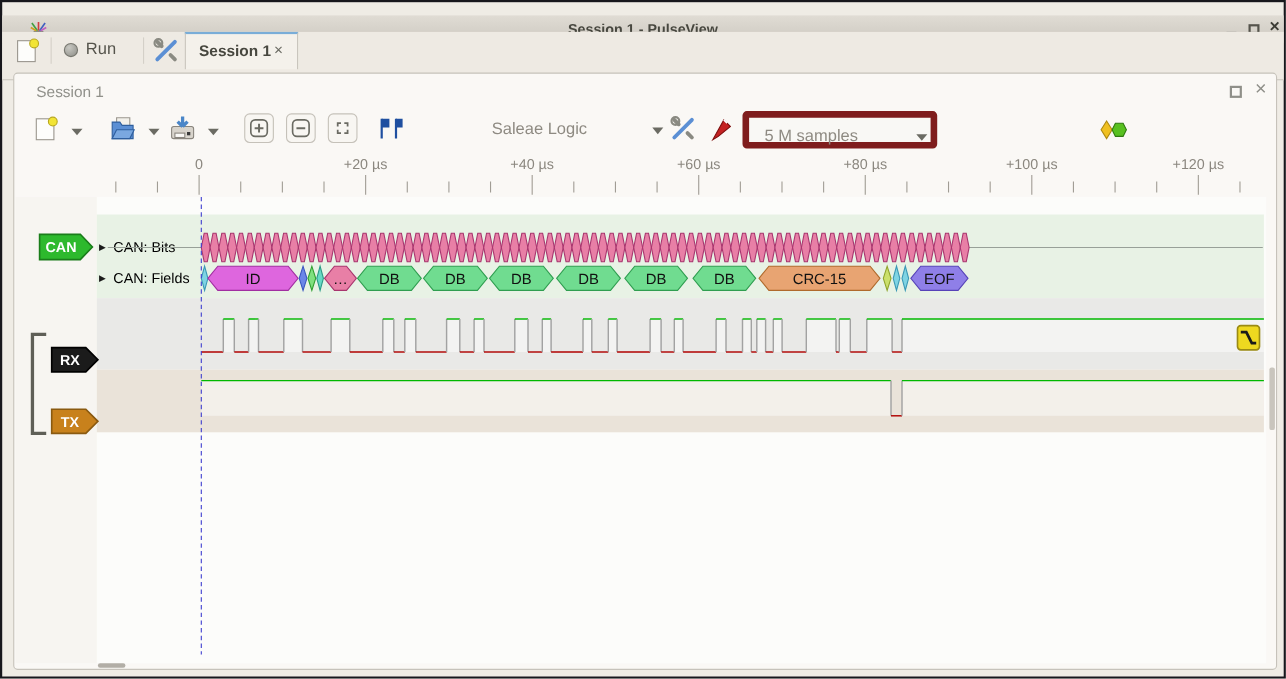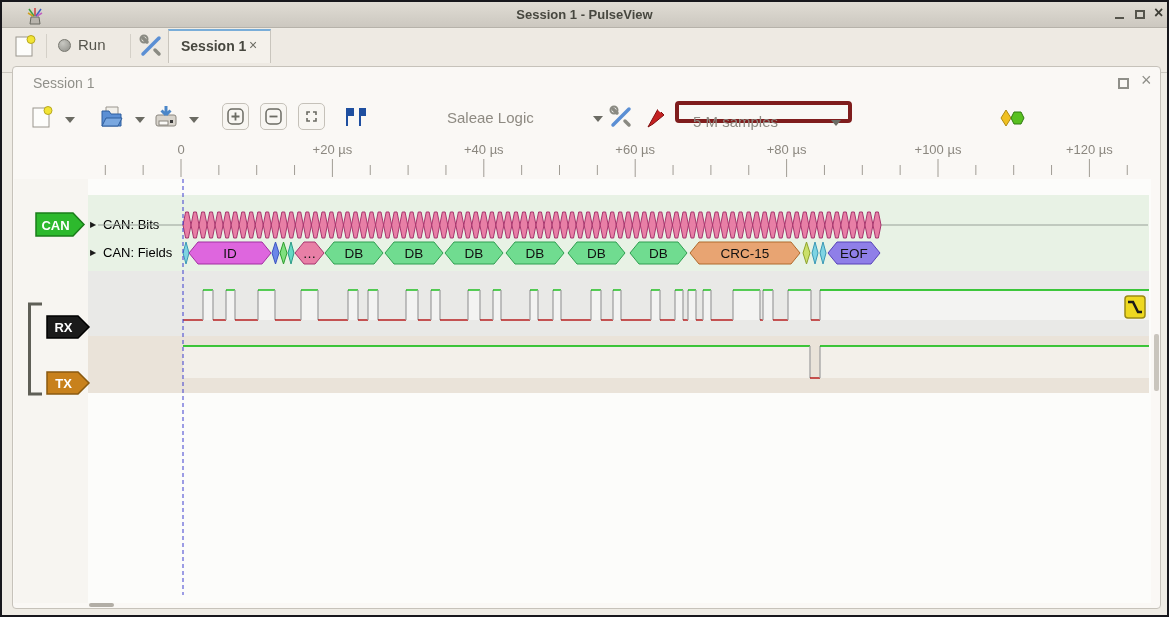--- a/index.html
+++ b/index.html
@@ -1,21 +1,21 @@
 <!DOCTYPE html>
 <html><head>
 <meta charset="utf-8">
 <style>
   * { box-sizing: border-box; margin: 0; padding: 0; }
   html,body { width:1169px; height:617px; }
   body { font-family:"Liberation Sans", sans-serif; background:#efece5; position:relative; overflow:hidden; }
   #window { position:absolute; inset:0; border:2px solid #17171c; }
 
   
-  #titlebar { position:absolute; left:0; top:0; width:1165px; height:26px;
+  #titlebar { position:absolute; left:0; top:12px; width:1165px; height:26px;
     background:linear-gradient(#e0dcd4,#ccc8c0); border-bottom:1px solid #b6b2aa; }
   #app-icon { position:absolute; left:24px; top:3px; }
   #title-text { position:absolute; left:0; right:0; top:5px; text-align:center;
     font-size:13px; font-weight:bold; color:#47473f; }
   .winctl { position:absolute; top:0; height:26px; }
   #btn-min { left:1108px; width:20px; } #btn-max { left:1128px; width:20px; } #btn-close { left:1148px; width:20px; }
   #btn-min .bar { position:absolute; left:5px; top:15px; width:9px; height:2px; background:#55544c; }
   #btn-max .box { position:absolute; left:5px; top:8px; width:10px; height:9px; border:2px solid #55544c; }
   #btn-close .x { position:absolute; left:4px; top:2px; font-size:16px; font-weight:bold; color:#3d3d36; }
 
@@ -39,21 +39,21 @@
   #subwin-title { position:absolute; left:20px; top:8px; font-size:14px; color:#90908a; }
   #sw-restore { position:absolute; left:1105px; top:11px; width:11px; height:11px; border:2px solid #8f8f89; }
   #sw-close { position:absolute; left:1128px; top:3px; font-size:18px; color:#8f8f89; }
 
   
   .sicon { position:absolute; top:37px; }
   .arrow-down { position:absolute; width:0; height:0; border-left:5px solid transparent;
     border-right:5px solid transparent; border-top:6px solid #6b6b63; top:50px; }
   .outline-btn { position:absolute; top:36px; width:27px; height:27px; border:1px solid #c5c1b9;
     border-radius:5px; background:#f8f6f2; }
-  .combo { position:absolute; top:34px; height:22px; border:4px solid #7f1d1d; border-radius:4px;
+  .combo { position:absolute; top:34px; height:34px; border:6px solid #7f1d1d; border-radius:4px;
     background:#f9f8f5; }
   .combo .val { position:absolute; left:14px; top:8px; font-size:15px; color:#8e8a82; }
   .combo .arrow-down { top:15px; }
   #device-select { position:absolute; left:424px; top:34px; width:172px; height:34px; }
   #device-select .val { position:absolute; left:10px; top:8px; font-size:15px; color:#8e8a82; }
 
   
   #ruler-svg { position:absolute; left:1px; top:72px; }
   #trace { position:absolute; left:1px; top:112px; width:1137px; height:424px; background:#fcfcfa; }
   #trace-sidebar { position:absolute; left:0; top:0; width:74px; height:424px; background:#f7f5f1; }

